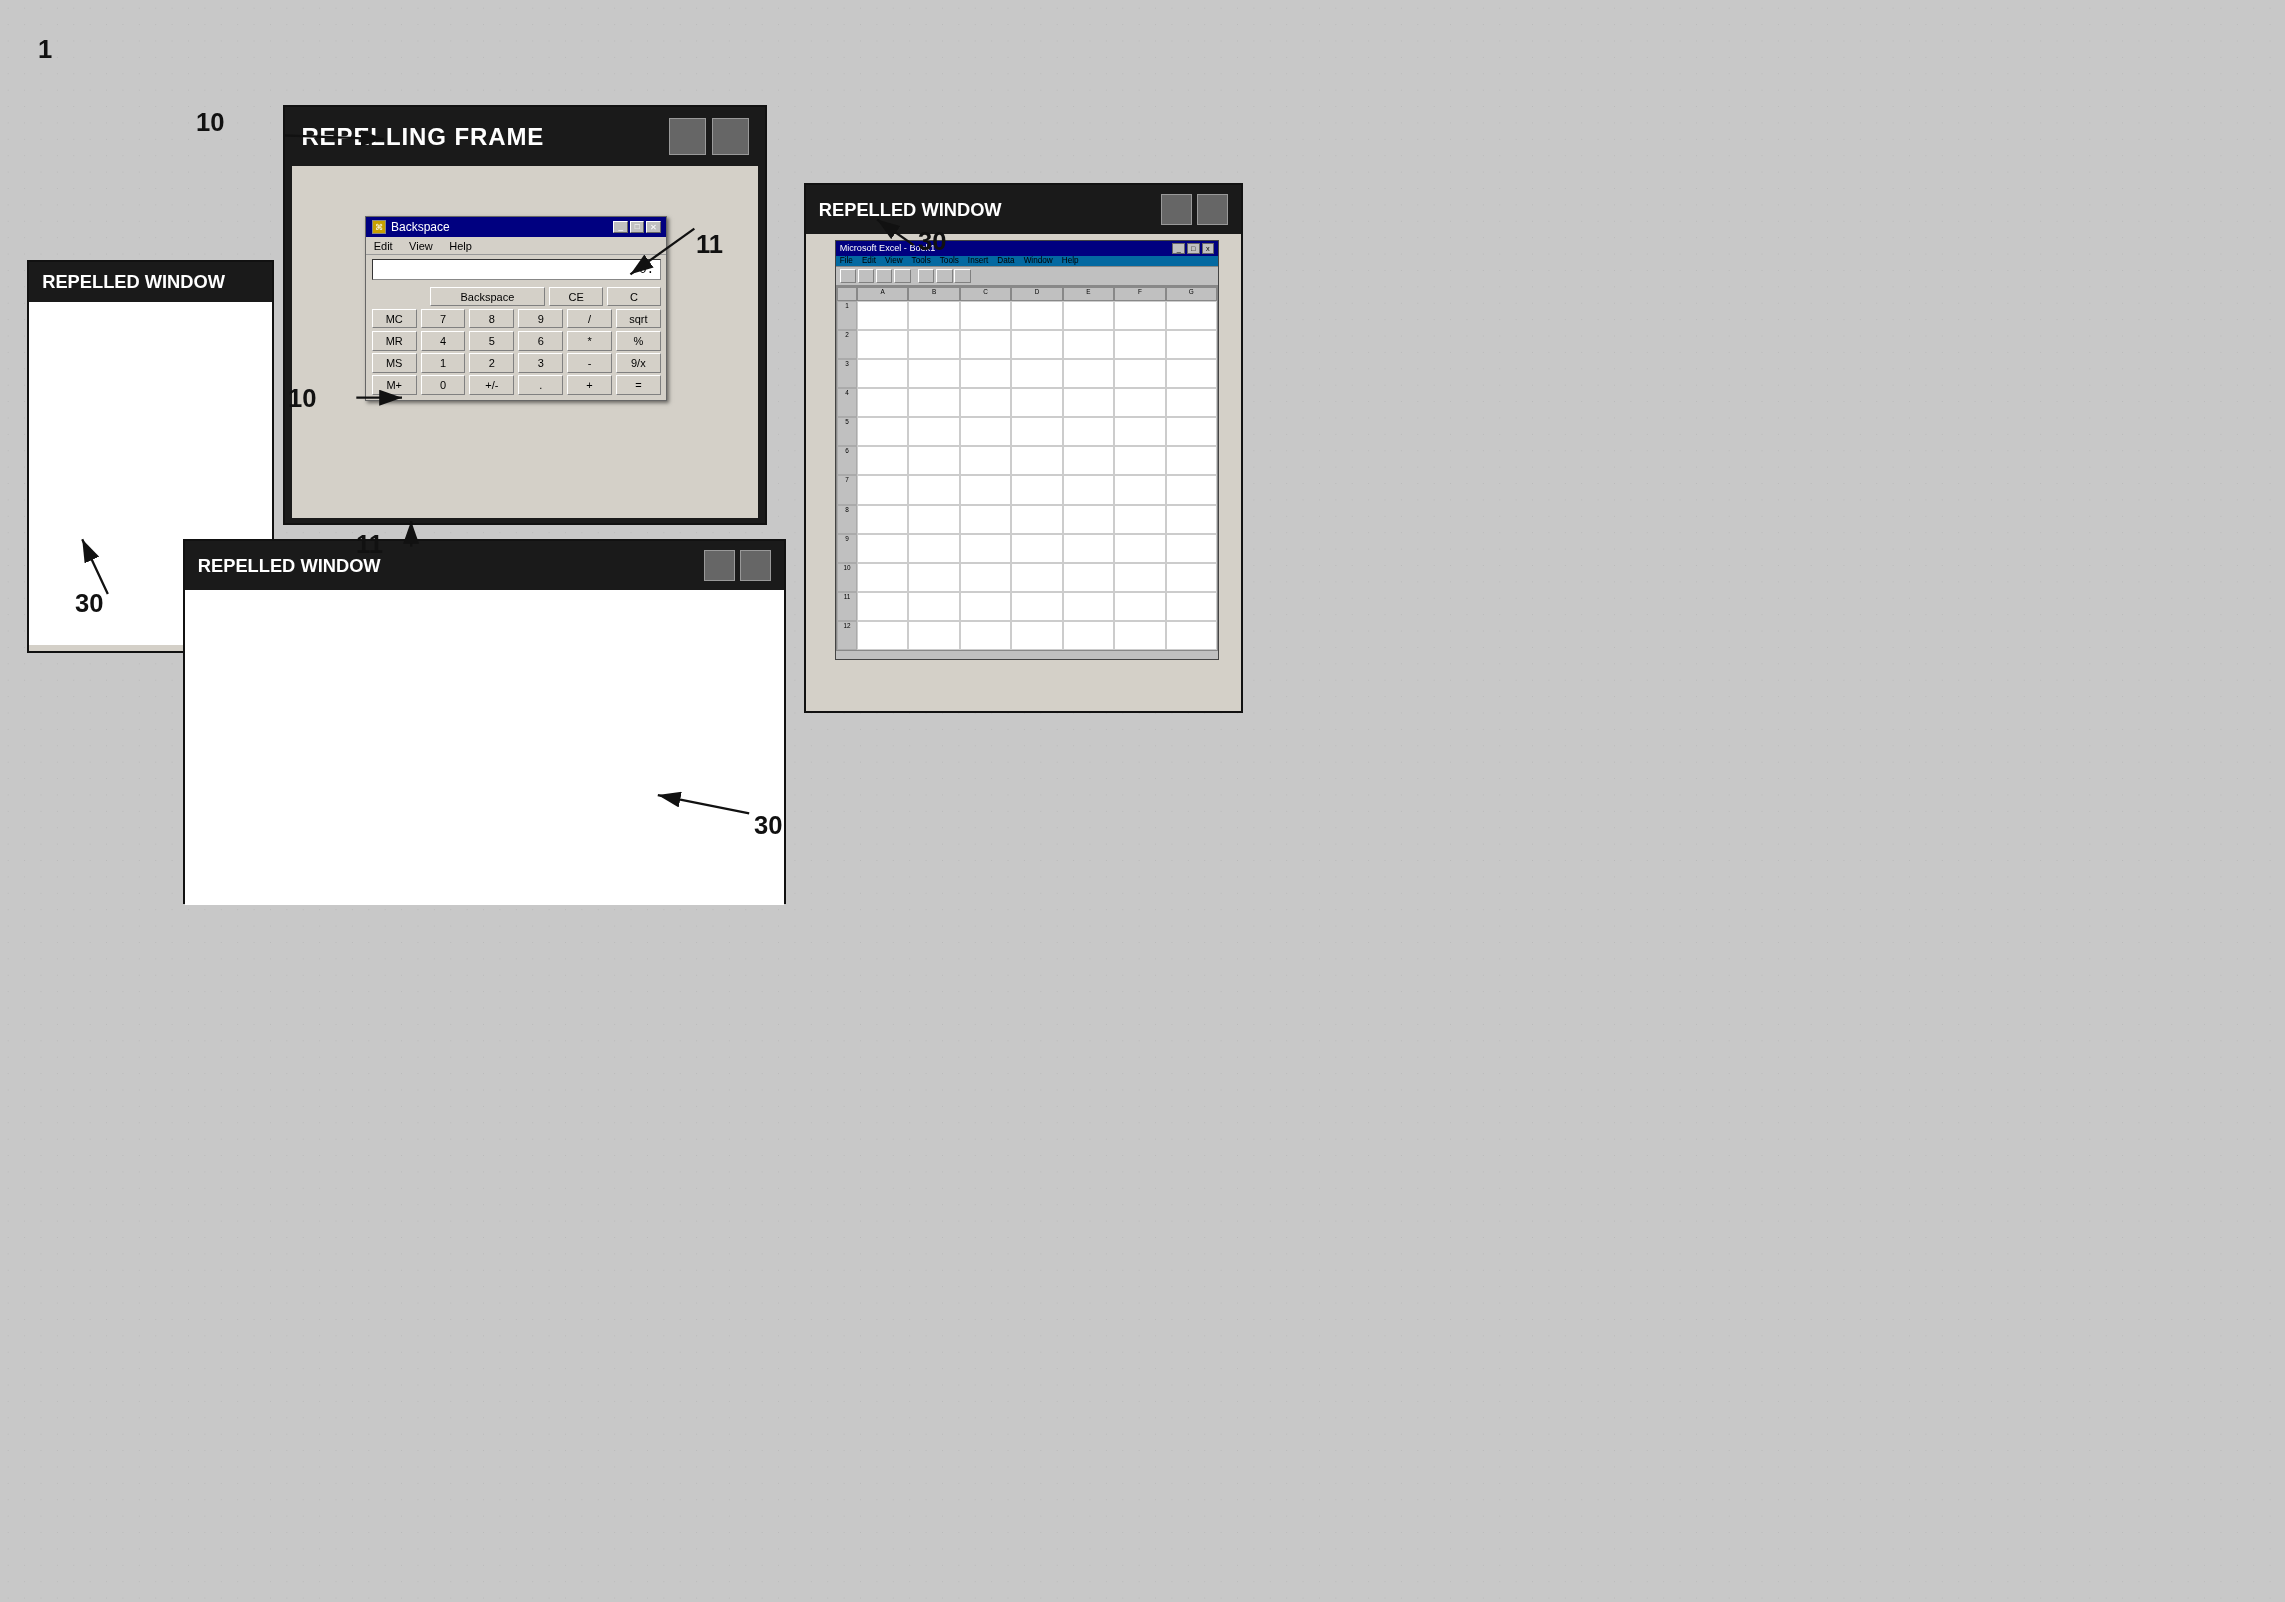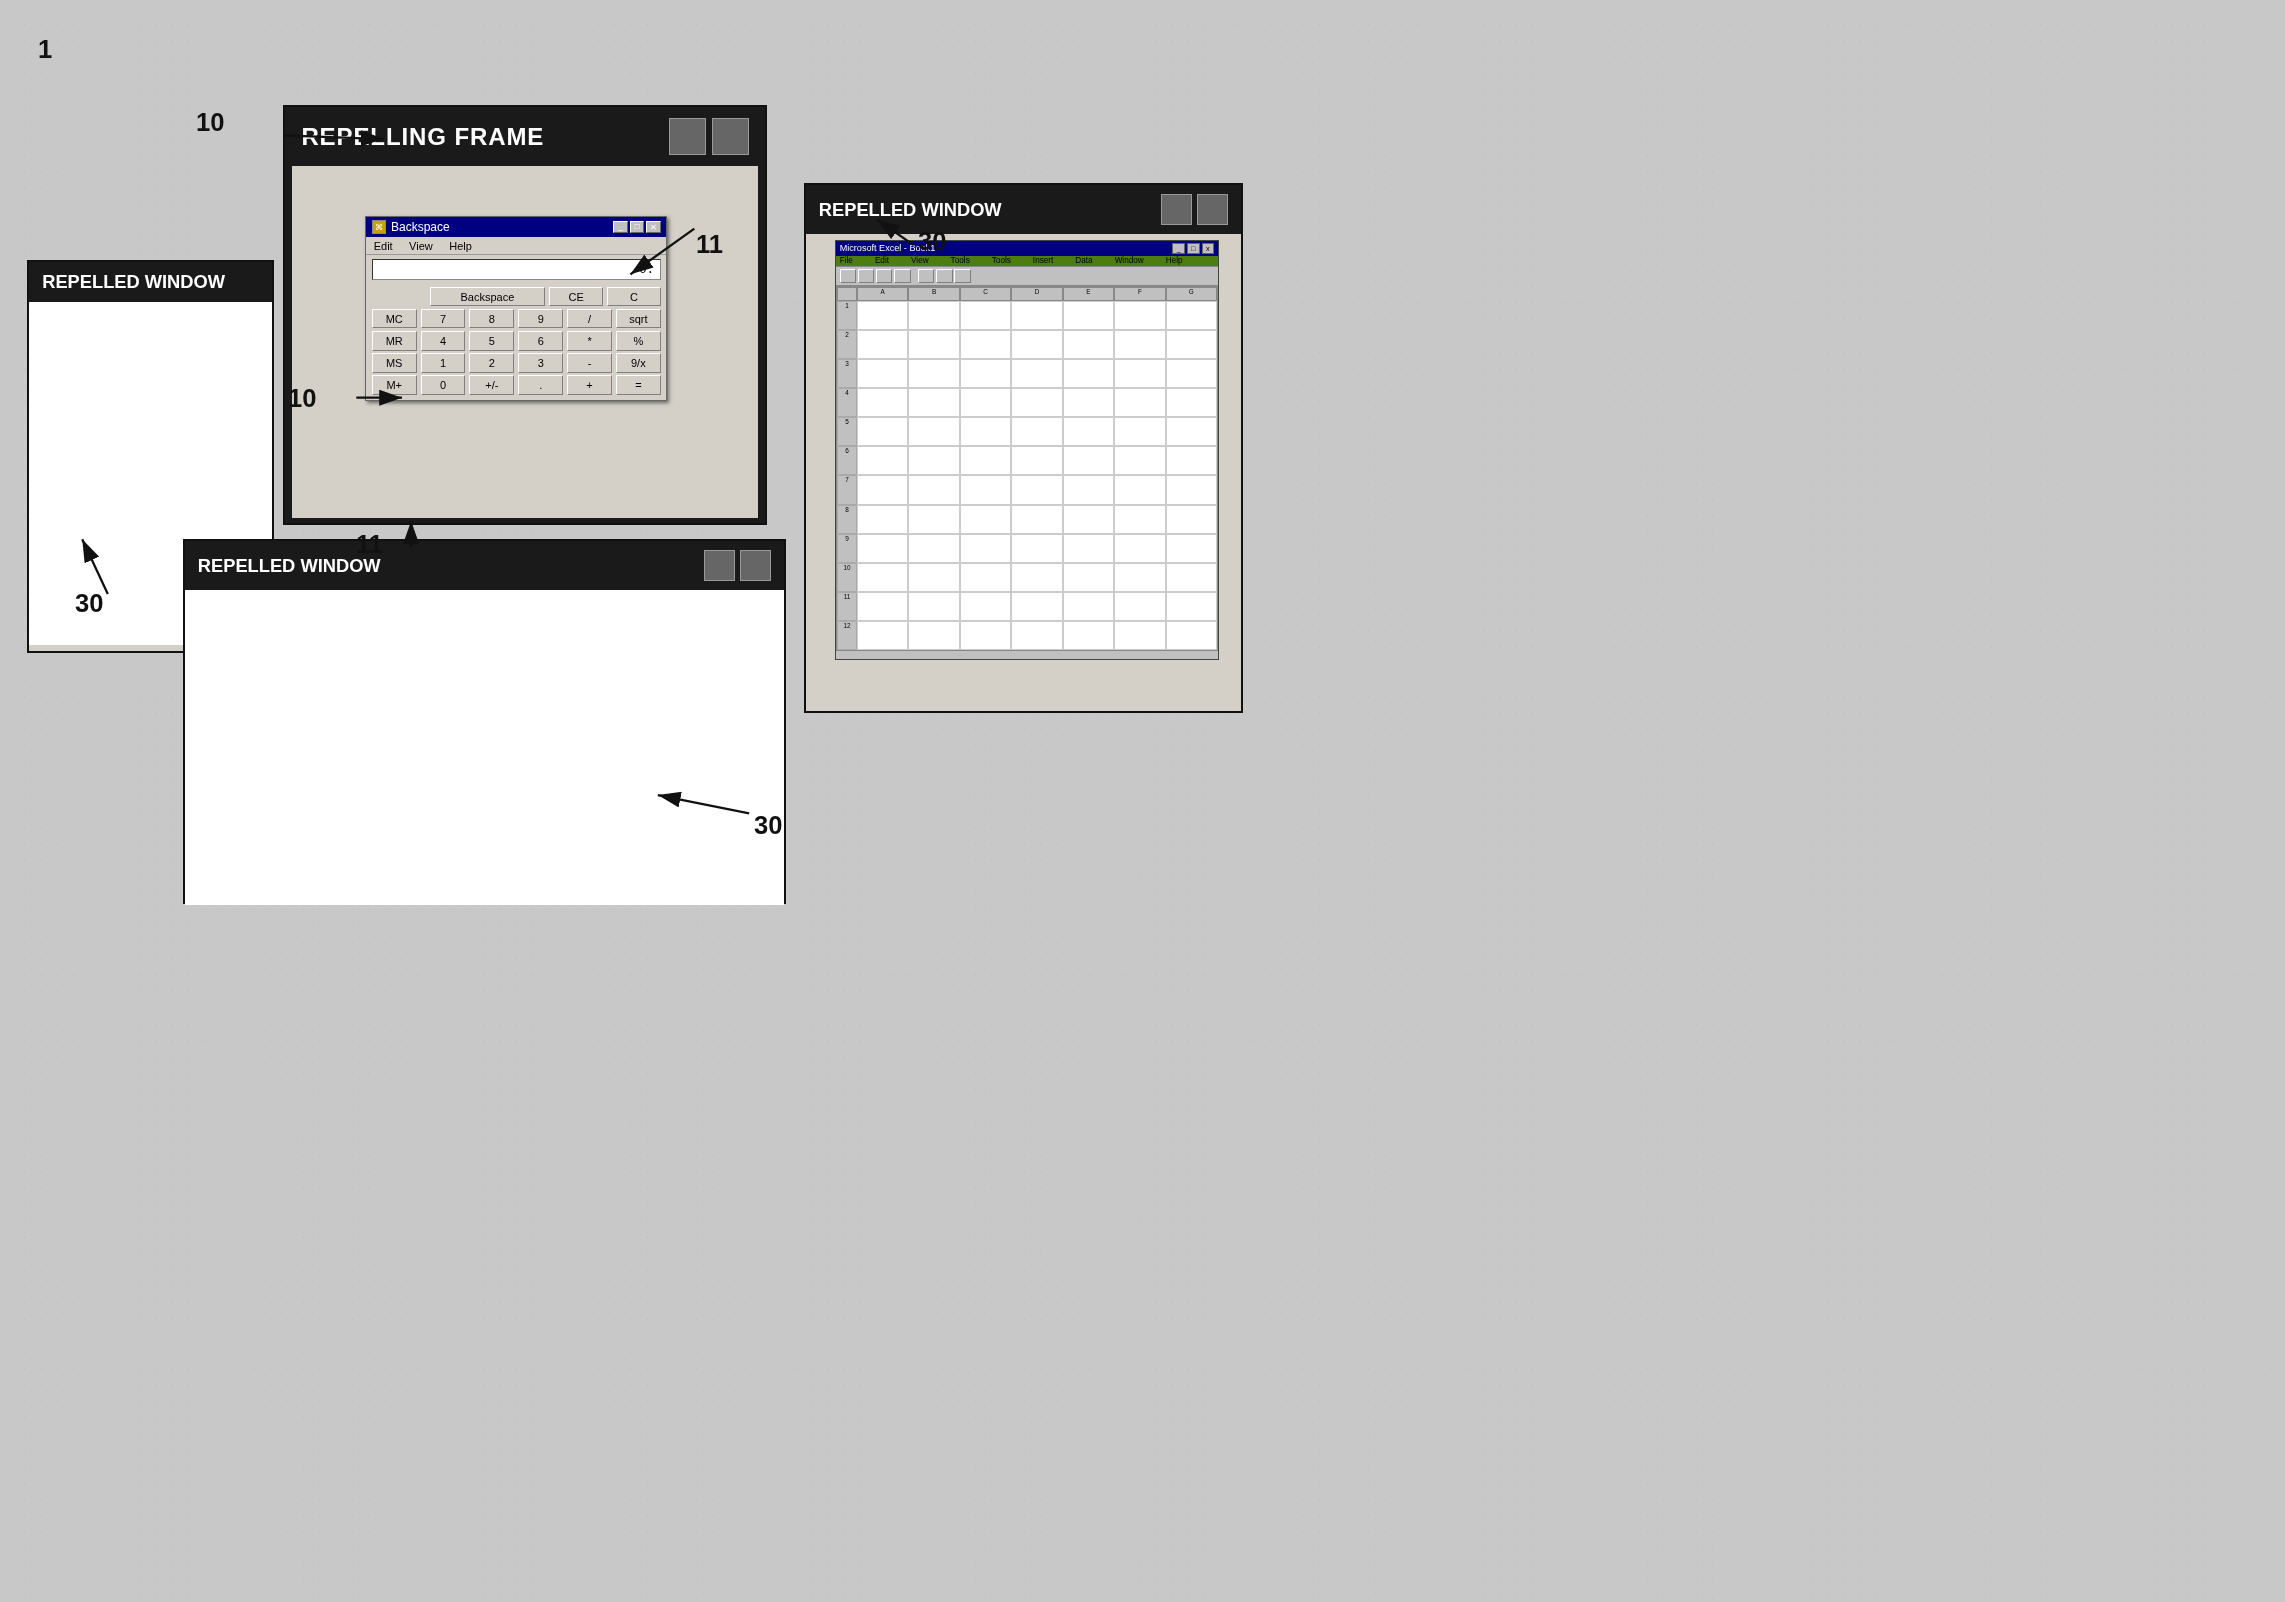--- a/index.html
+++ b/index.html
@@ -269,25 +269,25 @@
       background: #000080;
       color: white;
       padding: 1.8px 3.7px;
       font-size: 9.1px;
       display: flex;
       align-items: center;
       justify-content: space-between;
     }
 
     .excel-menubar {
-      background: #4d7c0f;
+      background: #0369a1;
       padding: 0.9px 3.7px;
       font-size: 8.2px;
       display: flex;
-      gap: 22px;
+      gap: 9px;
       border-bottom: 0.9px solid #888;
     }
 
     .excel-toolbar {
       background: #c0c0c0;
       height: 18.3px;
       border-bottom: 0.9px solid #888;
       display: flex;
       align-items: center;
       padding: 0 3.7px;

